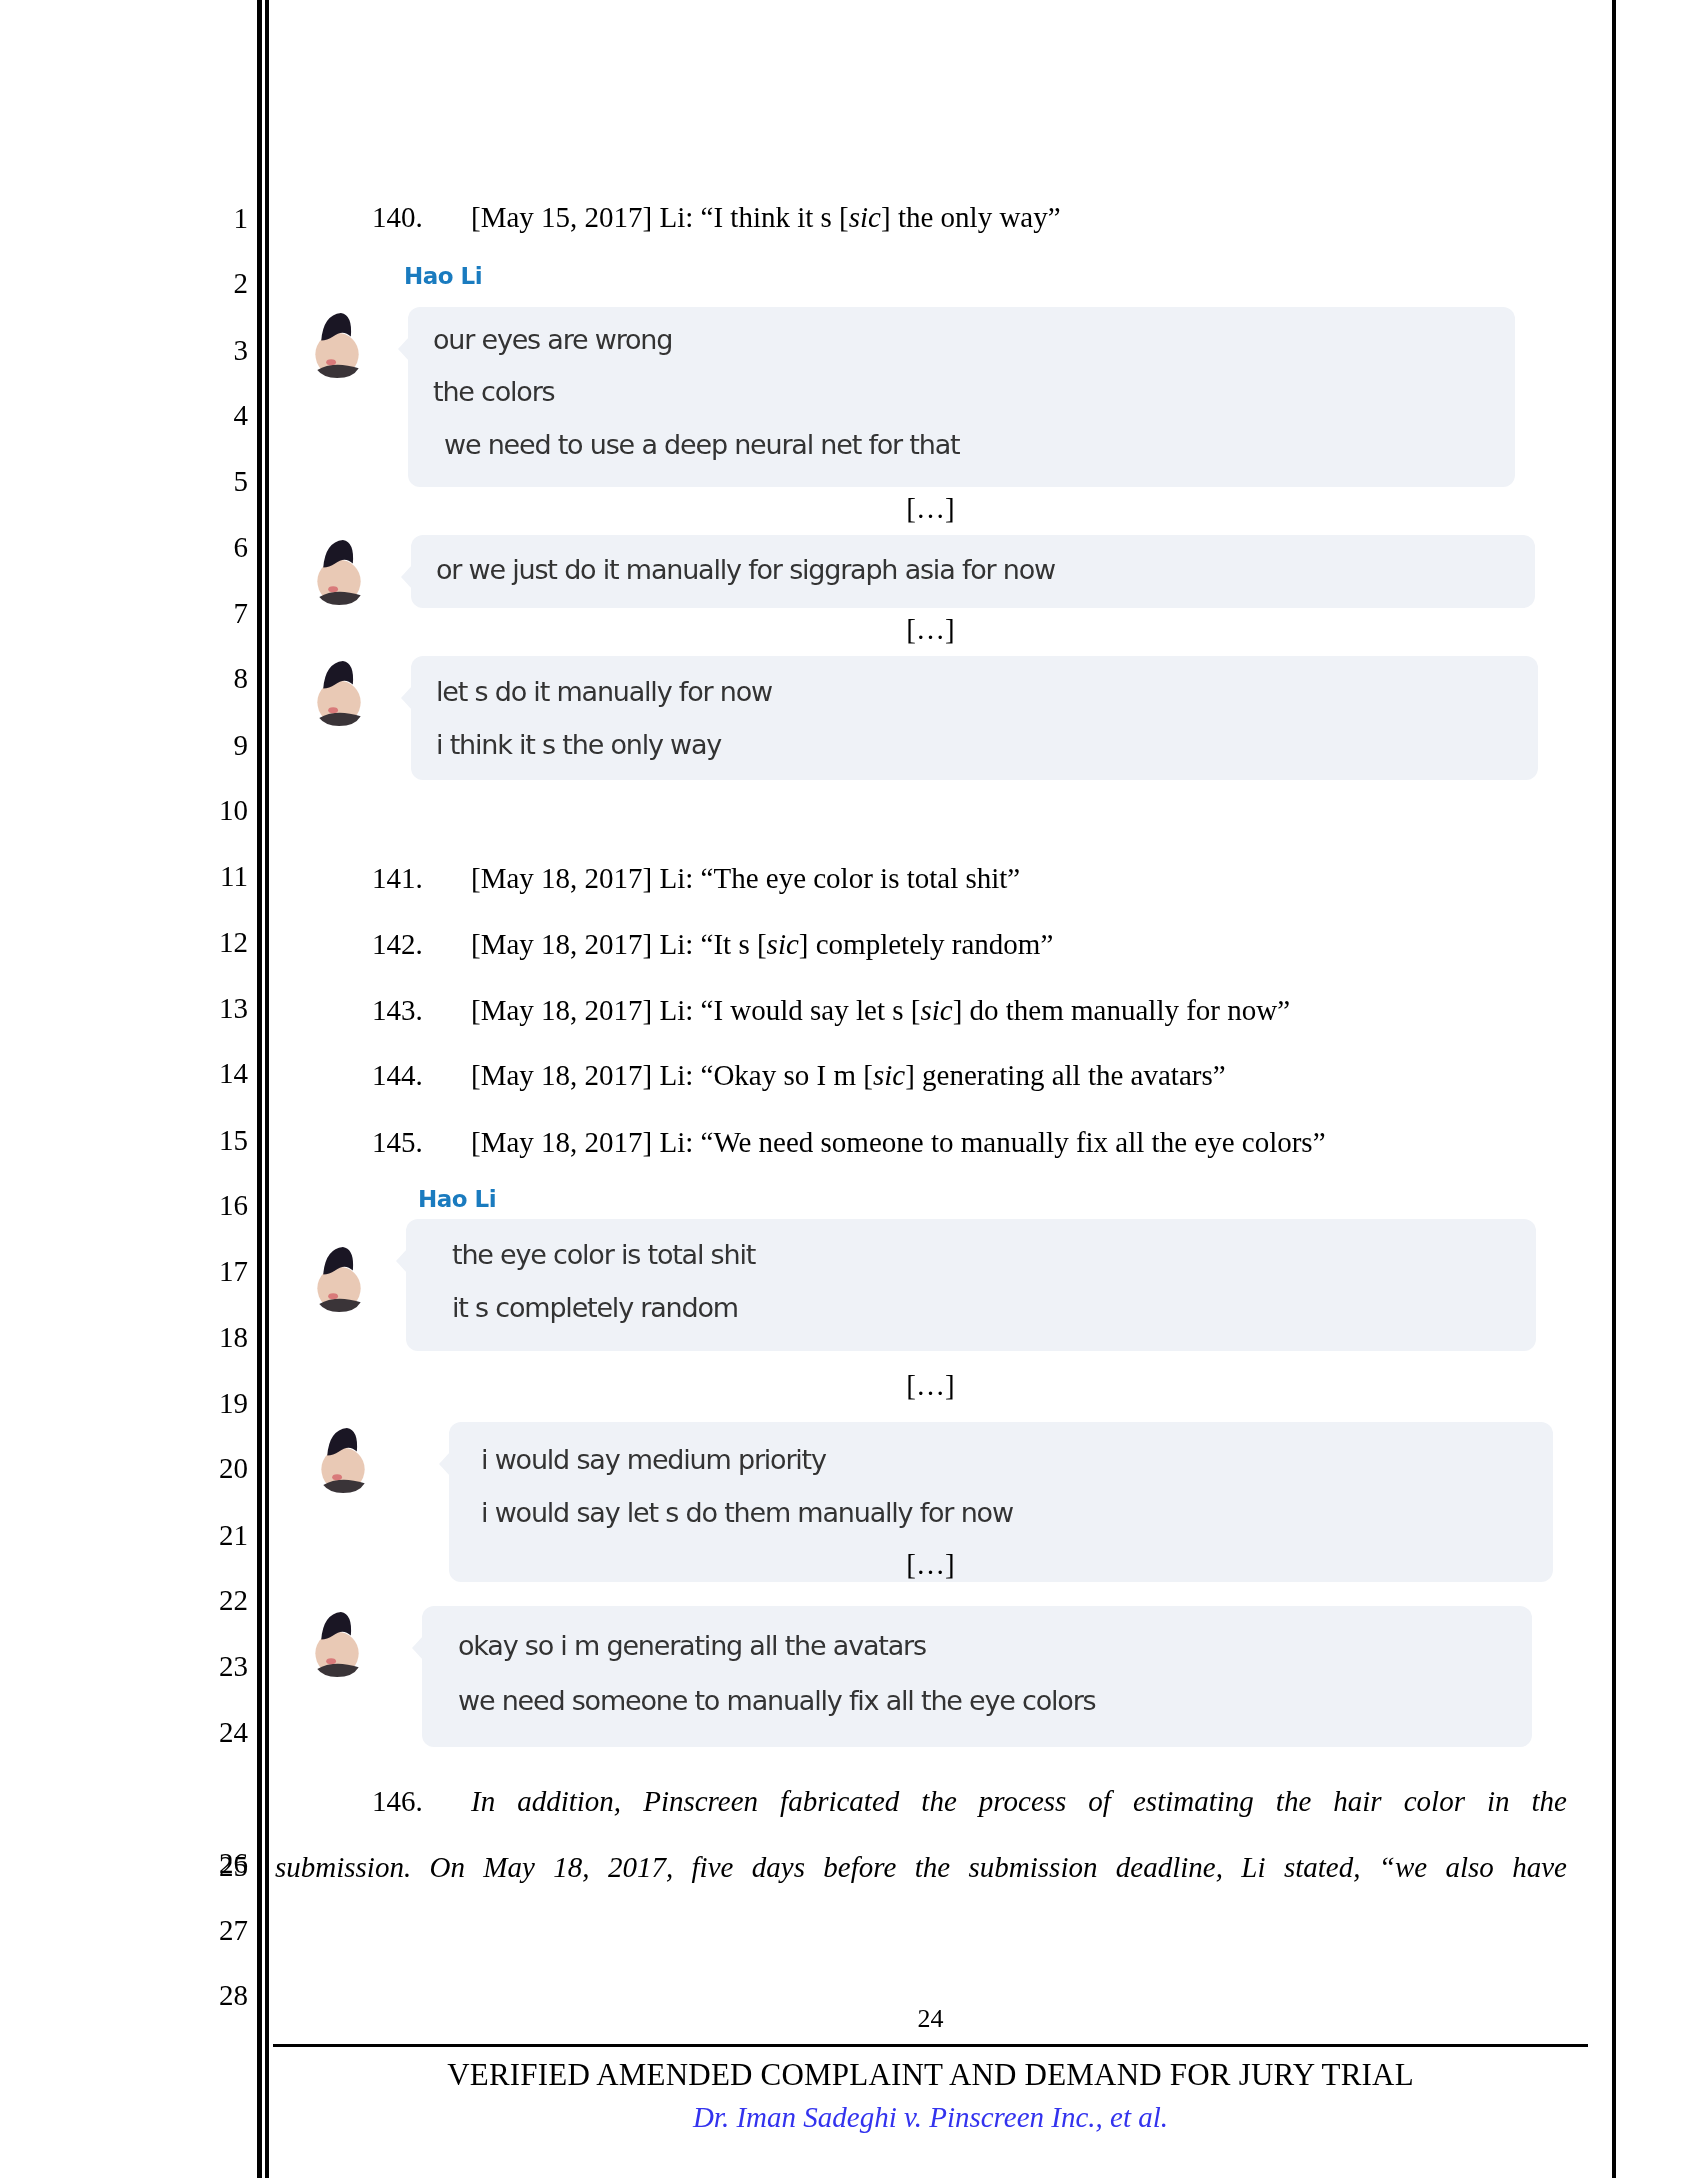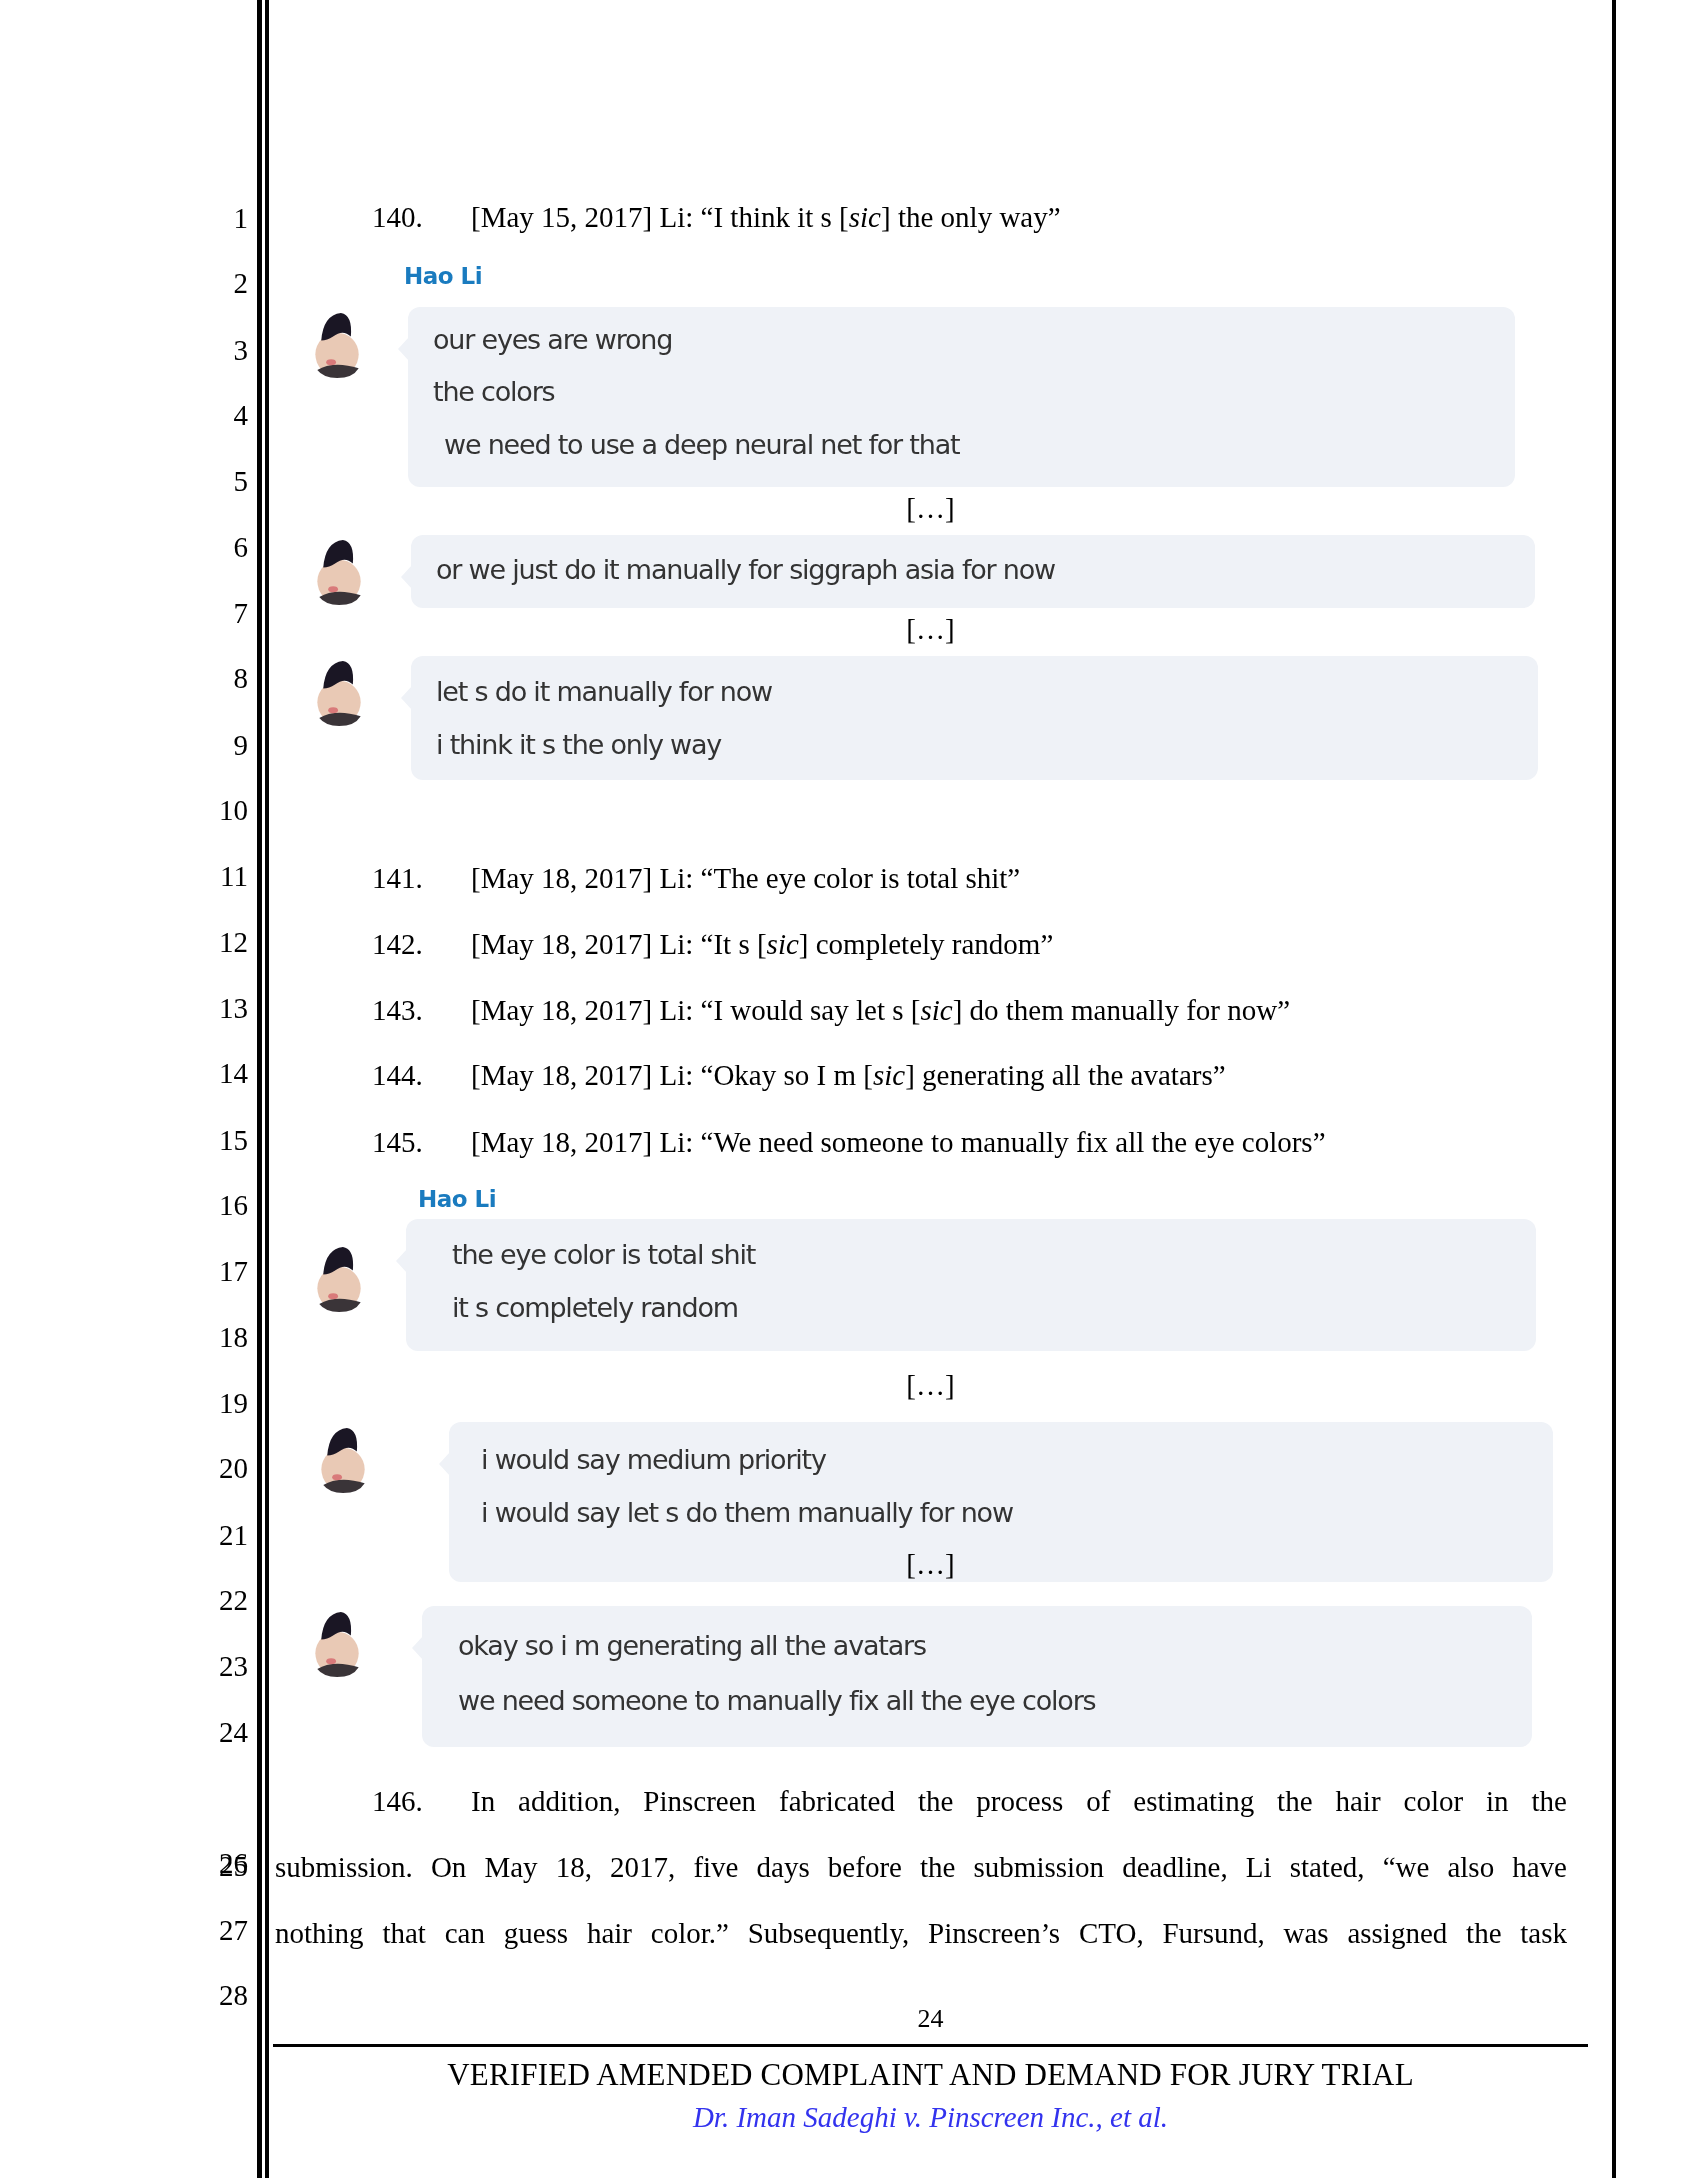--- a/index.html
+++ b/index.html
@@ -10,21 +10,21 @@
   .para .num { position:absolute; left:0; }
   .para .txt { position:absolute; left:99px; }
   .para i { font-style:italic; }
   .sender { position:absolute; font-family:"DejaVu Sans", sans-serif; font-weight:bold; font-size:23px; color:#1a7bbf; letter-spacing:-0.5px; }
   .avatar { position:absolute; width:50px; height:67px; }
   .bubble { position:absolute; background:#eff2f7; border-radius:12px; }
   .bubble::before { content:""; position:absolute; left:-10px; top:30px; width:0; height:0; border-top:12px solid transparent; border-bottom:12px solid transparent; border-right:11px solid #eff2f7; }
   .bline { position:absolute; font-family:"DejaVu Sans", sans-serif; font-size:27px; color:#333; white-space:nowrap; letter-spacing:-1.2px; }
   .ellipsis { position:absolute; left:0; width:1861px; text-align:center; font-size:29px; font-family:"Liberation Serif", serif; }
   .body146 { position:absolute; left:275px; width:1292px; font-size:29px; font-family:"Liberation Serif", serif; text-align:justify; text-align-last:justify; }
-  .body146 div { height:66px; line-height:34px; white-space:nowrap; }
+  .body146 div { height:66px; line-height:34px; white-space:nowrap;font-style:italic; }
   .rule { position:absolute; left:273px; width:1315px; height:3px; background:#000; top:2044px; }
   .footer-page { position:absolute; left:273px; width:1315px; text-align:center; font-size:26px; top:2004px; }
   .footer-title { position:absolute; left:273px; width:1315px; text-align:center; font-size:31px; top:2057px; letter-spacing:0.2px; }
   .footer-case { position:absolute; left:273px; width:1315px; text-align:center; font-size:29px; top:2101px; font-style:italic; color:#3333ee; }
 </style>
 </head>
 <body>
 
 <div class="vline" style="left:257px;width:5px;"></div>
 <div class="vline" style="left:265px;width:4px;"></div>
@@ -169,21 +169,20 @@
   </div>
 </div>
 
 <div>
   <div class="para" style="left:372px;top:1784px;">
     <span class="num">146.</span>
   </div>
   <div class="body146" style="top:1784px;">
     <div style="margin-left:196px;">In addition, Pinscreen fabricated the process of estimating the hair color in the</div>
     <div>submission. On May 18, 2017, five days before the submission deadline, Li stated, “we also have</div>
-    <div>nothing that can guess hair color.” Subsequently, Pinscreen’s CTO, Fursund, was assigned the task</div>
   </div>
 </div>
 
 <div class="footer-page">24</div>
 <div class="rule"></div>
 <div class="footer-title">VERIFIED AMENDED COMPLAINT AND DEMAND FOR JURY TRIAL</div>
 <div class="footer-case">Dr. Iman Sadeghi v. Pinscreen Inc., et al.</div>
 
 
 </body></html>

